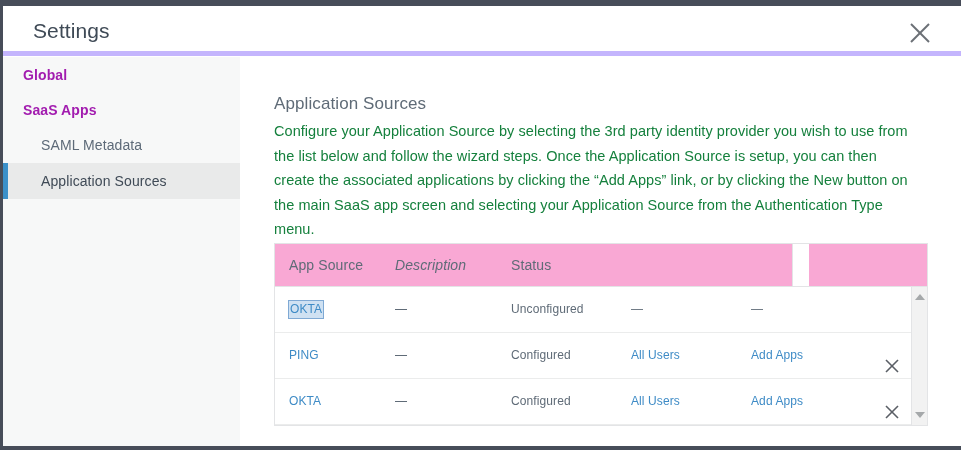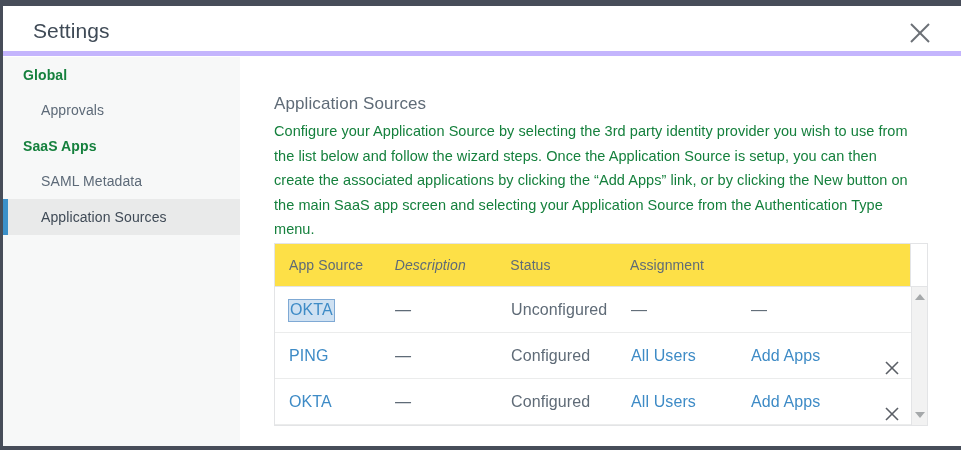--- a/index.html
+++ b/index.html
@@ -77,21 +77,21 @@
     position: absolute;
     top: 57px; left: 3px;
     width: 237px;
     height: 389px;
     background: #f7f8f8;
     box-sizing: border-box;
   }
   .nav-group {
     font-size: 14px;
     font-weight: bold;
-    color: #15803d;
+    color: #a21caf;
     padding: 10px 0 9px 20px;
     letter-spacing: .1px;
   }
   .nav-item {
     position: relative;
     font-size: 14px;
     color: #5d6a78;
     padding: 10px 0 10px 38px;
     cursor: pointer;
     letter-spacing: .1px;
@@ -145,21 +145,21 @@
     top: 186px;
     width: 654px;
     border: 1px solid #e3e4e6;
     border-top: none;
     box-sizing: border-box;
     background: #ffffff;
   }
   .thead {
     display: flex;
     height: 44px;
-    background: #fde047;
+    background: #f9a8d4;
     border-top: 1px solid #e3e4e6;
     border-bottom: 1px solid #e3e4e6;
     box-sizing: border-box;
   }
   .thead .gutter {
     width: 17px;
     background: #ffffff;
     border-left: 1px solid #e3e4e6;
     box-sizing: border-box;
   }
@@ -174,21 +174,21 @@
     position: relative;
   }
   .trow {
     display: flex;
     height: 46px;
     border-bottom: 1px solid #ebecec;
     box-sizing: border-box;
   }
   .trow:last-child { border-bottom: none; }
   .td {
-    font-size: 16px;
+    font-size: 12px;
     color: #5f6b77;
     line-height: 45px;
     letter-spacing: .1px;
     box-sizing: border-box;
     overflow: hidden;
     white-space: nowrap;
   }
   .c-src  { width: 120px; padding-left: 14px; }
   .c-desc { width: 116px; font-style: italic; }
   .c-stat { width: 120px; }
@@ -253,23 +253,20 @@
       <svg width="26" height="26" viewBox="0 0 26 26">
         <line x1="4" y1="4" x2="22" y2="22" stroke="#6b7076" stroke-width="2"></line>
         <line x1="22" y1="4" x2="4" y2="22" stroke="#6b7076" stroke-width="2"></line>
       </svg>
     </div>
   </div>
 
   <div class="sidebar">
     <div>
       <div class="nav-group">Global</div>
-      <div class="nav-item">
-        <span>Approvals</span>
-      </div>
     </div>
     <div>
       <div class="nav-group">SaaS Apps</div>
       <div class="nav-item">
         <span>SAML Metadata</span>
       </div>
       <div class="nav-item active">
         <span>Application Sources</span>
       </div>
     </div>
@@ -277,21 +274,20 @@
 
   <div class="content">
     <div class="sect-title">Application Sources</div>
     <div class="sect-desc">Configure your Application Source by selecting the 3rd party identity provider you wish to use from the list below and follow the wizard steps. Once the Application Source is setup, you can then create the associated applications by clicking the “Add Apps” link, or by clicking the New button on the main SaaS app screen and selecting your Application Source from the Authentication Type menu.</div>
 
     <div class="table-wrap">
       <div class="thead">
         <div class="th c-src">App Source</div>
         <div class="th c-desc">Description</div>
         <div class="th c-stat">Status</div>
-        <div class="th c-asgn">Assignment</div>
         <div class="th c-apps"></div>
         <div class="th c-del"></div>
         <div class="gutter"></div>
       </div>
 
       <div class="tbody">
 
         <div class="trow">
           <div class="td c-src">
             <span class="link focused">OKTA</span>

